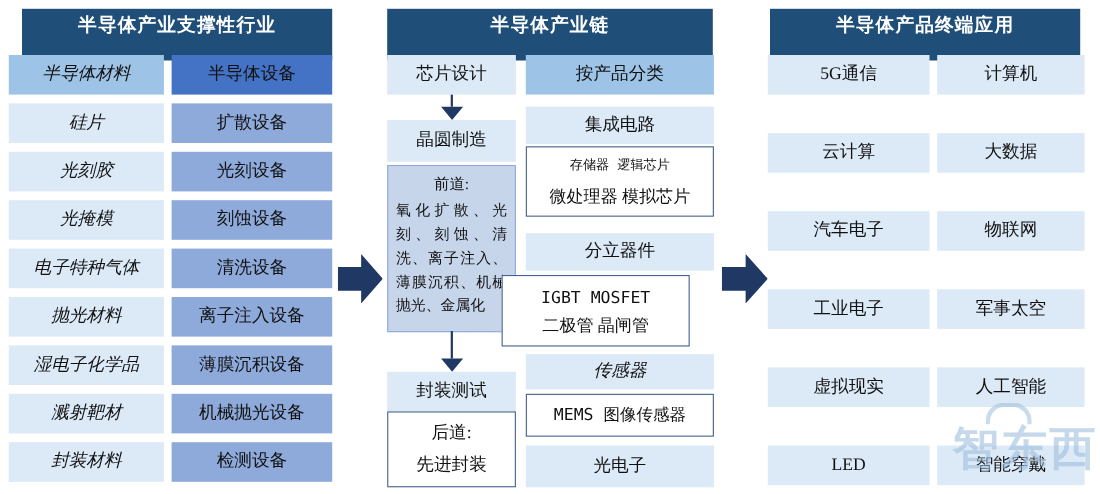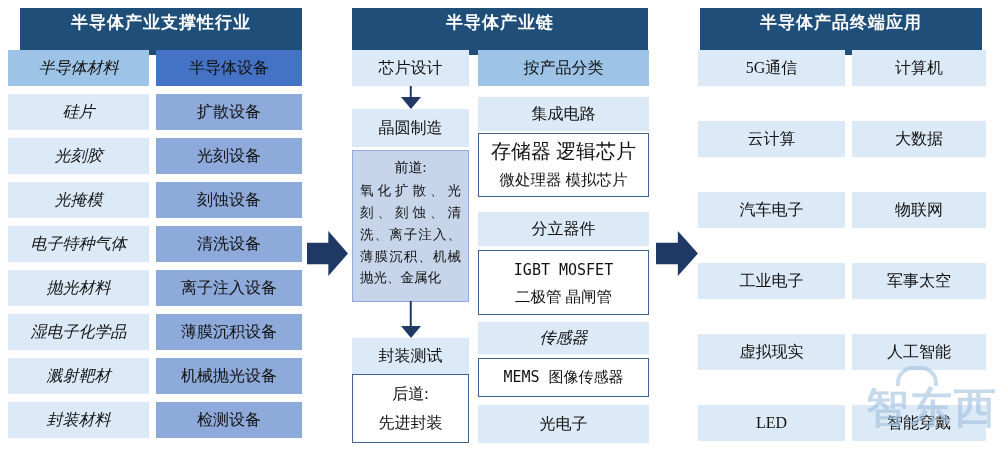--- a/index.html
+++ b/index.html
@@ -110,27 +110,27 @@
   <div class="wbox" style="left:352px;top:374px;width:117px;height:69px;padding-top:4px;">
     <div style="font-size:16px;line-height:30px;">后道:</div>
     <div style="font-size:16px;line-height:28px;">先进封装</div>
   </div>
 
   <div class="abscell md" style="left:478px;top:50px;width:171px;height:36px;line-height:36px;">按产品分类</div>
 
   <div class="abscell lt" style="left:478px;top:97px;width:171px;height:34px;line-height:34px;">集成电路</div>
 
   <div class="wbox" style="left:478px;top:133px;width:171px;height:64px;padding-top:3px;">
-    <div style="font-size:20px;line-height:29px;">存储器 逻辑芯片</div>
+    <div style="font-size:12px;line-height:29px;font-family:Liberation Mono, monospace;">存储器 逻辑芯片</div>
     <div style="font-size:15.5px;line-height:27px;">微处理器 模拟芯片</div>
   </div>
 
   <div class="abscell lt" style="left:478px;top:212px;width:171px;height:34px;line-height:34px;">分立器件</div>
 
-  <div class="wbox" style="left:478px;top:250px;width:171px;height:65px;padding-top:5px;">
+  <div class="wbox" style="left:456px;top:250px;width:171px;height:65px;padding-top:5px;">
     <div class="mono" style="font-size:15px;line-height:28px;">IGBT MOSFET</div>
     <div style="font-size:15.5px;line-height:26px;">二极管 晶闸管</div>
   </div>
 
   <div class="abscell lt" style="left:478px;top:322px;width:171px;height:32px;line-height:32px;font-style:italic;">传感器</div>
 
   <div class="wbox" style="left:478px;top:358px;width:171px;height:39px;">
     <div class="mono" style="font-size:15px;line-height:37px;">MEMS 图像传感器</div>
   </div>
 

